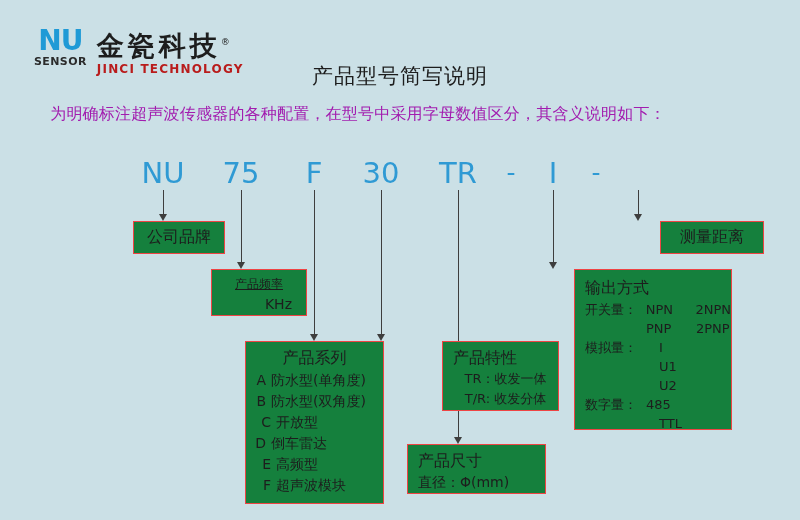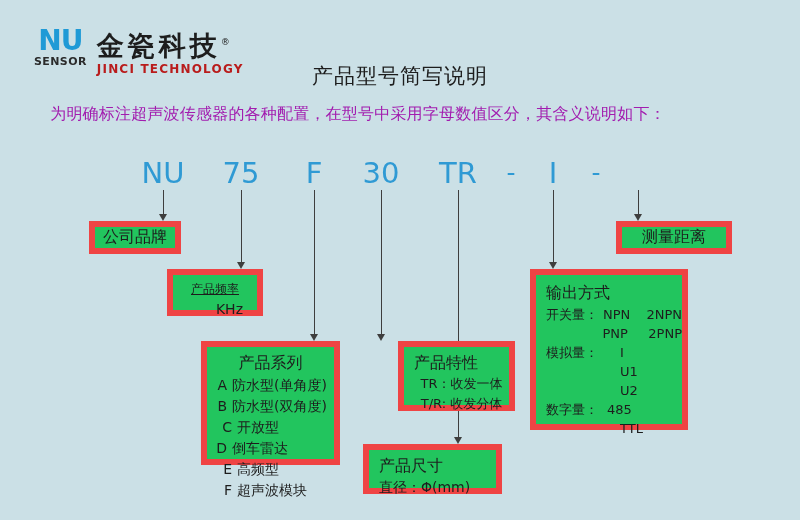--- a/index.html
+++ b/index.html
@@ -126,24 +126,25 @@
     height: 0;
     border-left: 4px solid transparent;
     border-right: 4px solid transparent;
     border-top: 7px solid #3e3e3e;
     transform: translateX(-50%);
   }
 
   
   .box {
     position: absolute;
-    border: 6px solid #ef4444;
-    background: #22c55e;
+    border: 1px solid #ef4444;
+    background: #15803d;
     box-sizing: border-box;
     color: #1d1d1d;
+    margin-left: 44px;
   }
   .box-title {
     text-align: center;
     font-size: 16px;
     white-space: nowrap;
   }
   .box-line {
     font-size: 14px;
     white-space: nowrap;
   }
@@ -158,21 +159,21 @@
   #box-freq {
     left: 167px; top: 269px; width: 96px; height: 47px;
     padding-top: 3px;
   }
   #box-freq .box-title { font-size: 12px; line-height: 22px; text-decoration: underline; }
   #box-freq .box-line {
     text-align: right; padding-right: 14px; line-height: 19px; font-size: 14px;
   }
 
   #box-series {
-    left: 201px; top: 341px; width: 139px; height: 124px;
+    left: 201px; top: 341px; width: 139px; height: 163px;
     padding-top: 4px;
   }
   #box-series .box-title { font-size: 16px; line-height: 24px; }
   #box-series .srow {
     font-size: 14px; line-height: 21px; white-space: nowrap;
     display: flex;
   }
   #box-series .srow .k { width: 20px; text-align: right; }
   #box-series .srow .v { margin-left: 5px; }
   #box-series .indent .k { width: 25px; }
@@ -196,21 +197,21 @@
     padding: 5px 0 0 10px;
   }
   #box-output .box-title { text-align: left; font-size: 16px; line-height: 25px; }
   #box-output .orow { display: flex; font-size: 13px; line-height: 19px; white-space: nowrap; }
   #box-output .olabel { width: 56px; }
   #box-output .ocol1 { width: 50px; text-align: left; padding-left: 5px; }
   #box-output .ocol2 { text-align: left; }
   #box-output .ocenter { padding-left: 18px; }
 
   #box-dist {
-    left: 616px; top: 221px; width: 116px; height: 33px;
+    left: 616px; top: 221px; width: 104px; height: 33px;
     display: flex; align-items: center; justify-content: center;
   }
   #box-dist .box-title { font-size: 16px; }
 </style>
 </head>
 <body>
 
 <div id="page">
 
   <div id="logo">

